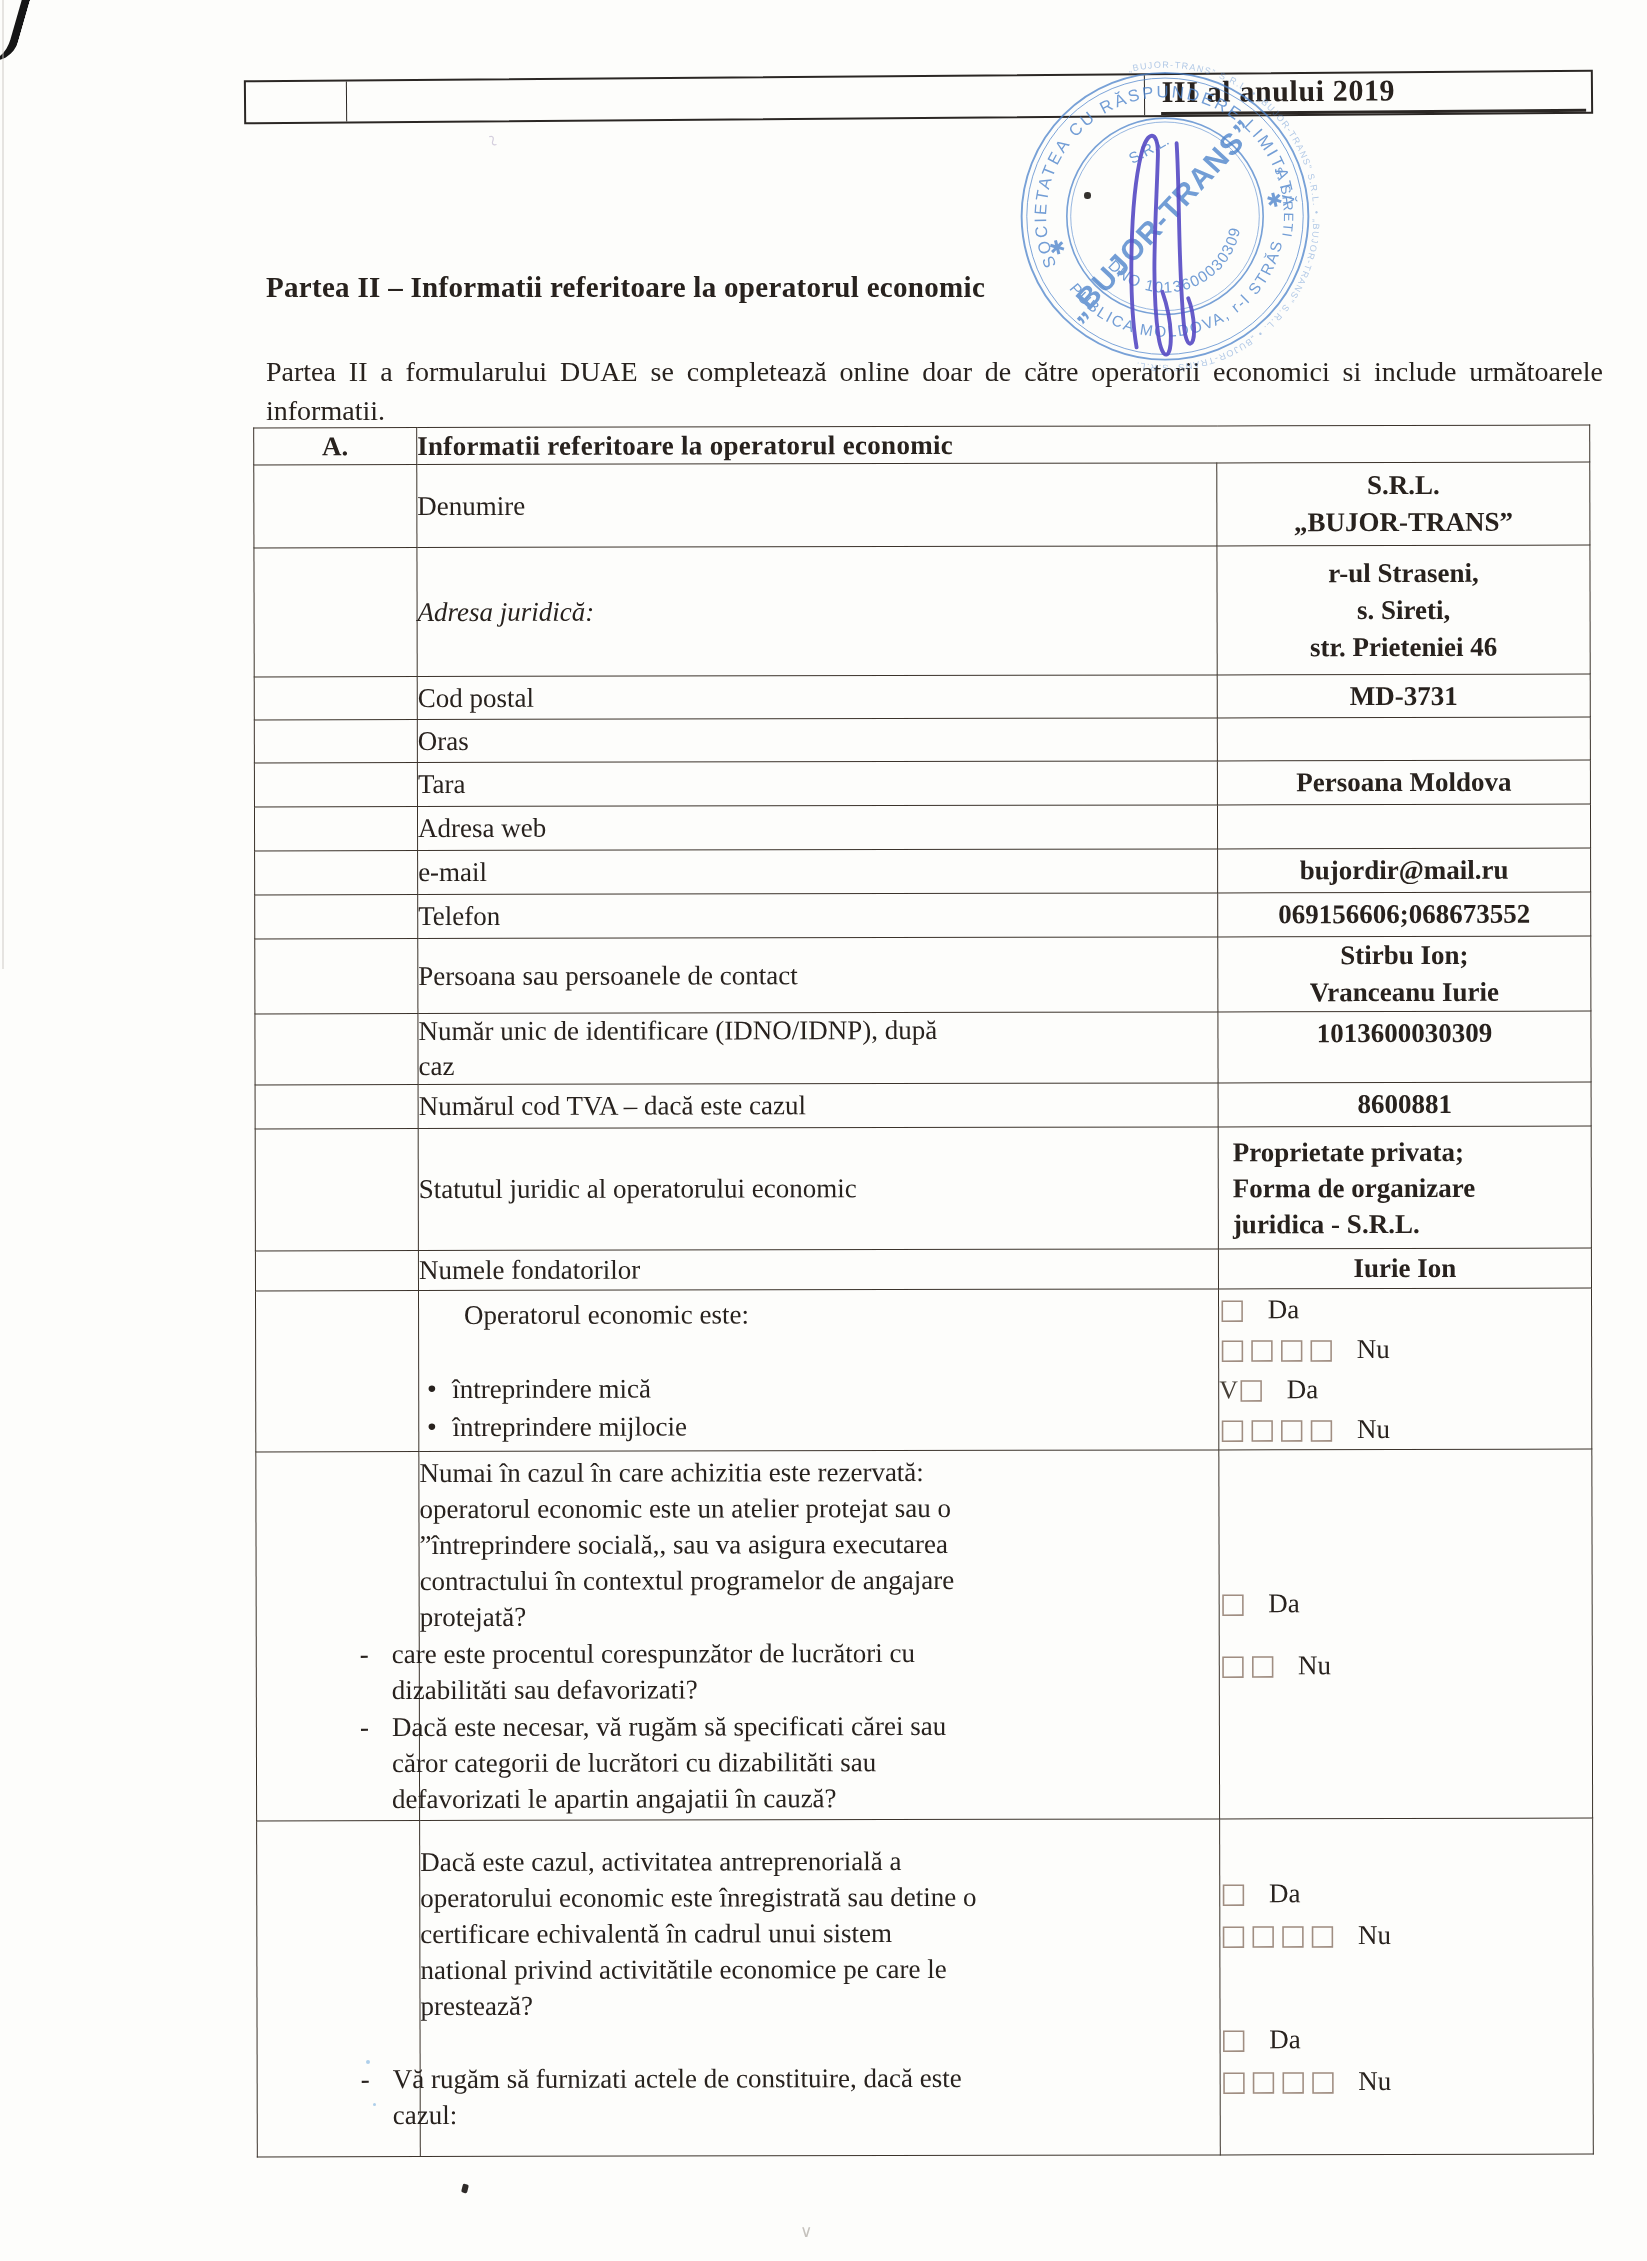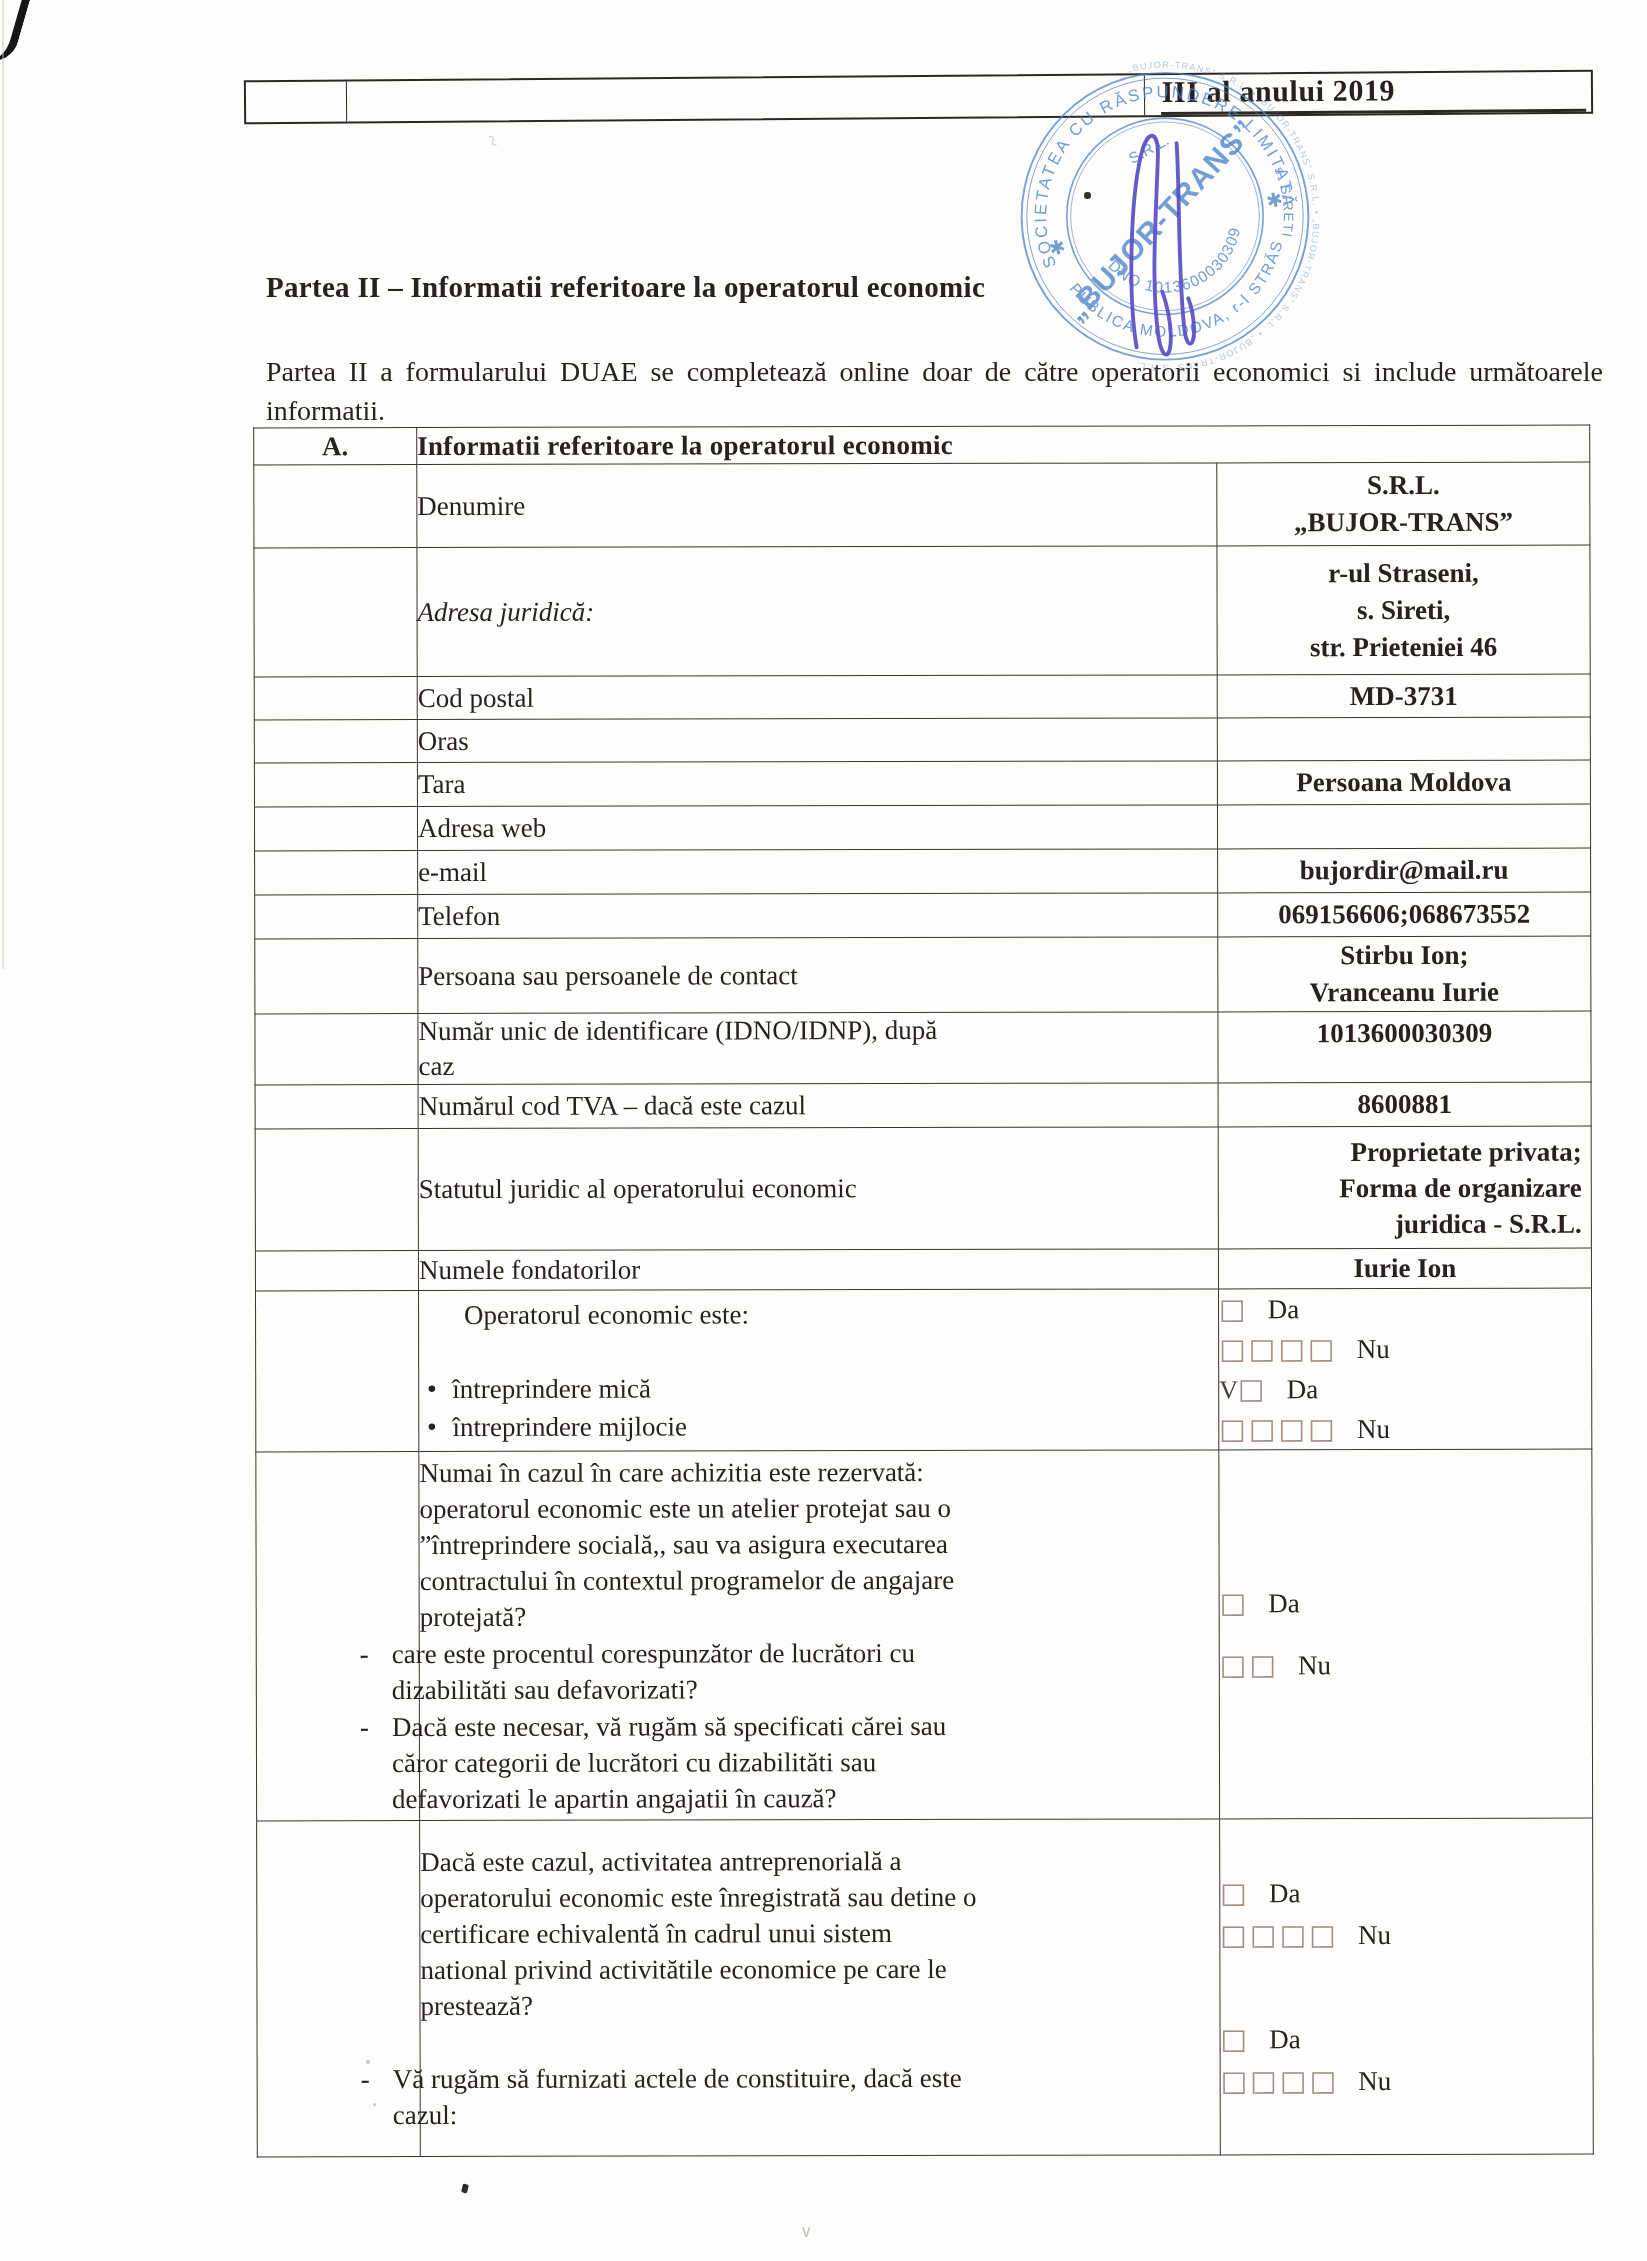--- a/index.html
+++ b/index.html
@@ -34,21 +34,21 @@
 
   
   table.doc{position:absolute;left:255px;top:426px;width:1336px;border-collapse:collapse;
             table-layout:fixed;font-size:27px;transform:rotate(-0.12deg);z-index:3;}
   table.doc td{border:1.9px solid #3b332b;box-sizing:border-box;vertical-align:middle;padding:0;}
   .cA{text-align:center;font-weight:bold;}
   .sec{font-weight:bold;padding:2.6px 13px 2.6px 100px;letter-spacing:0.3px;}
   .lab{padding:3.9px 19.4px 3.9px 47px;white-space:pre-line;line-height:35px;}
   .it{font-style:italic;}
   .val{font-weight:bold;text-align:center;white-space:pre-line;line-height:37px;padding:3.9px 6.5px;}
-  .val.left{text-align:right;padding:6.5px 9px 6.5px 14px;line-height:36px;border-radius:26px;}
+  .val.left{text-align:left;padding:6.5px 9px 6.5px 14px;line-height:36px;border-radius:26px;}
 
   .r1{height:37px}.r2{height:83px}.r3{height:129px}.r4{height:43px}.r5{height:43px}
   .r6{height:44px}.r7{height:44px}.r8{height:44px}.r9{height:44px}.r10{height:72px}
   .r11{height:62px}.r12{height:44px}.r13{height:102px}.r14{height:40px}
   .r15{height:154px}.r16{height:369px}.r17{height:336px}
 
   .opl{vertical-align:top;padding:9px 13px 3.9px 0;}
   .op-title{margin-left:45px;line-height:37px;}
   .bullets{margin-top:36px;}
   .bul{display:flex;margin-left:7.8px;line-height:37px;align-items:baseline;}

